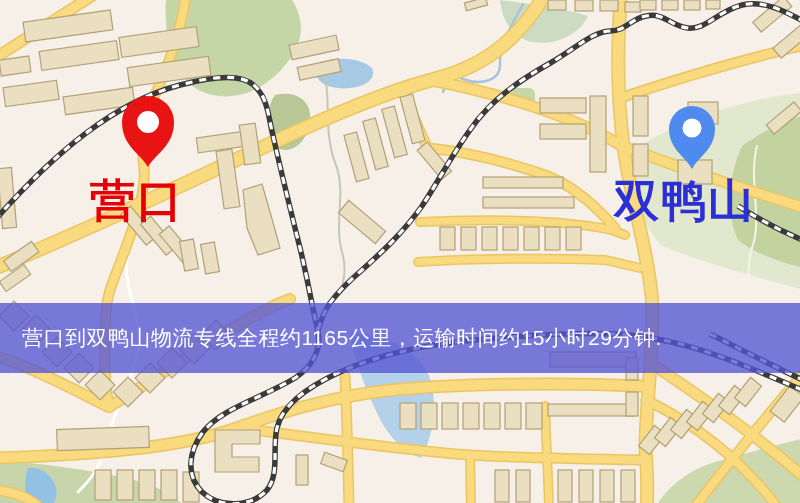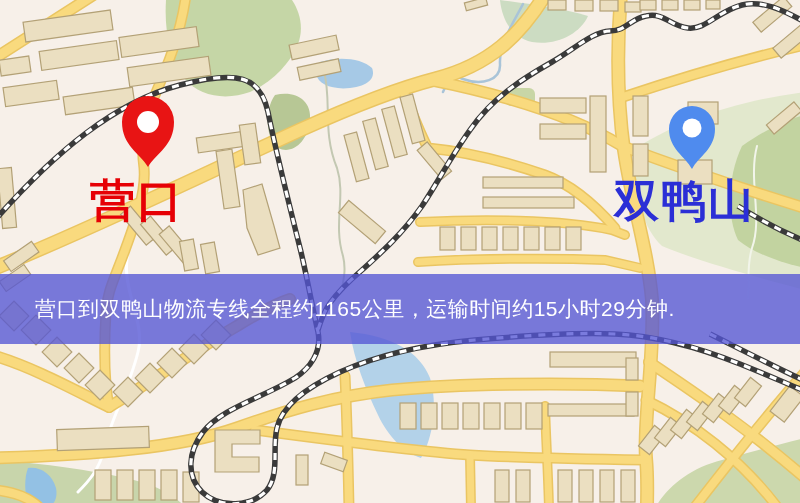--- a/index.html
+++ b/index.html
@@ -1,23 +1,23 @@
 <!DOCTYPE html>
 <html><head>
 <meta charset="utf-8">
 <style>
   html,body{margin:0;padding:0;}
   body{width:800px;height:503px;overflow:hidden;font-family:"Liberation Sans",sans-serif;}
   .map-wrap{position:relative;width:800px;height:479px;background:#f7f0e9;}
   .map-wrap svg{position:absolute;left:0;top:0;}
   .banner{
-    position:absolute;left:0;top:274px;width:800px;height:70px;
+    position:absolute;left:0;top:303px;width:800px;height:70px;
     background:rgba(84,86,213,0.78);
     display:flex;align-items:center;
-    box-sizing:border-box;padding-left:35px;
+    box-sizing:border-box;padding-left:22px;
     z-index:5;
   }
   .banner span{
     color:#ffffff;font-size:21px;letter-spacing:0.5px;white-space:nowrap;
     font-family:"Liberation Sans",sans-serif;
   }
   text.place{font-weight:bold;font-size:45px;letter-spacing:2px;
     font-family:"Liberation Sans",sans-serif;}
 </style>
 </head>

